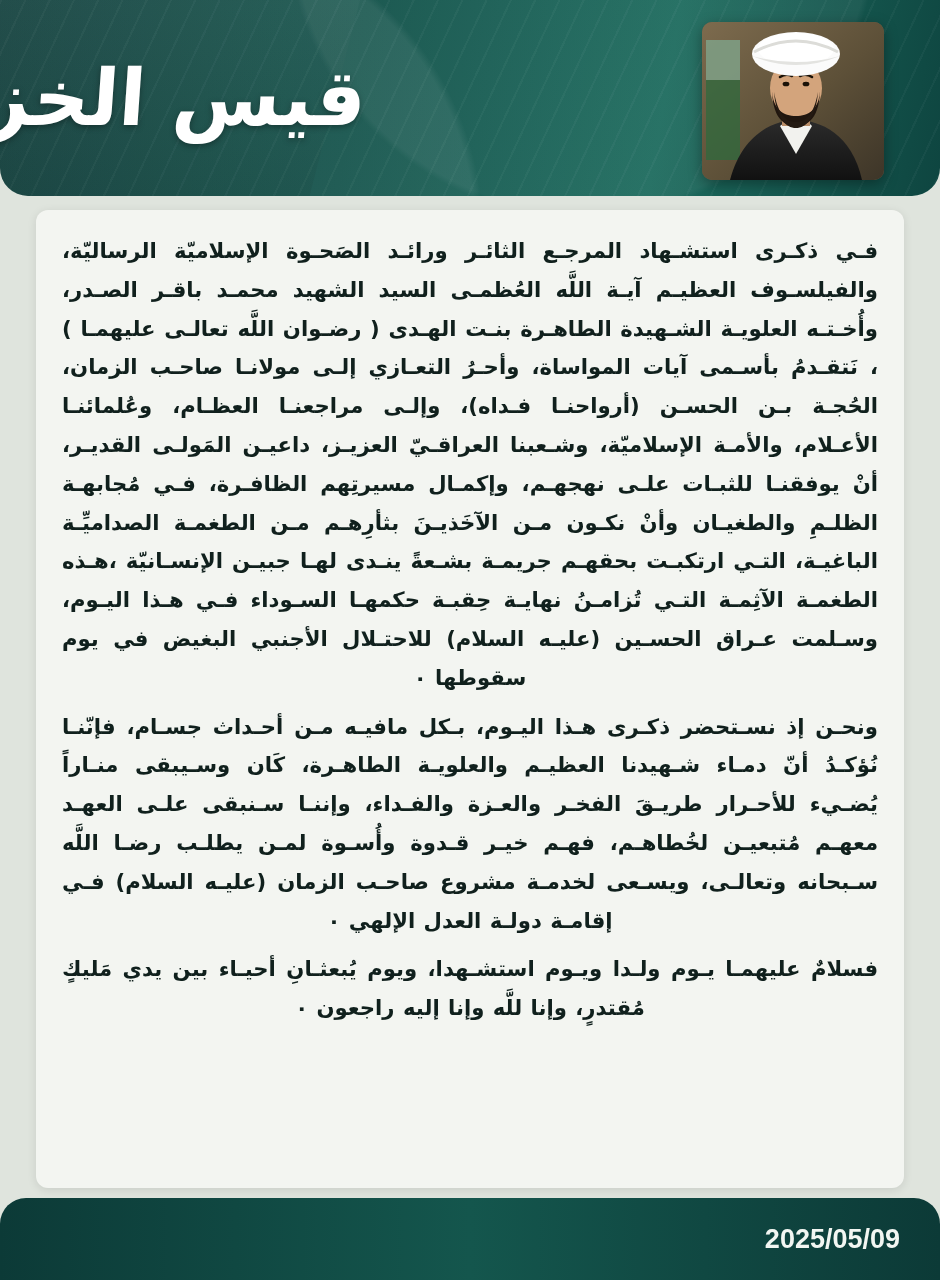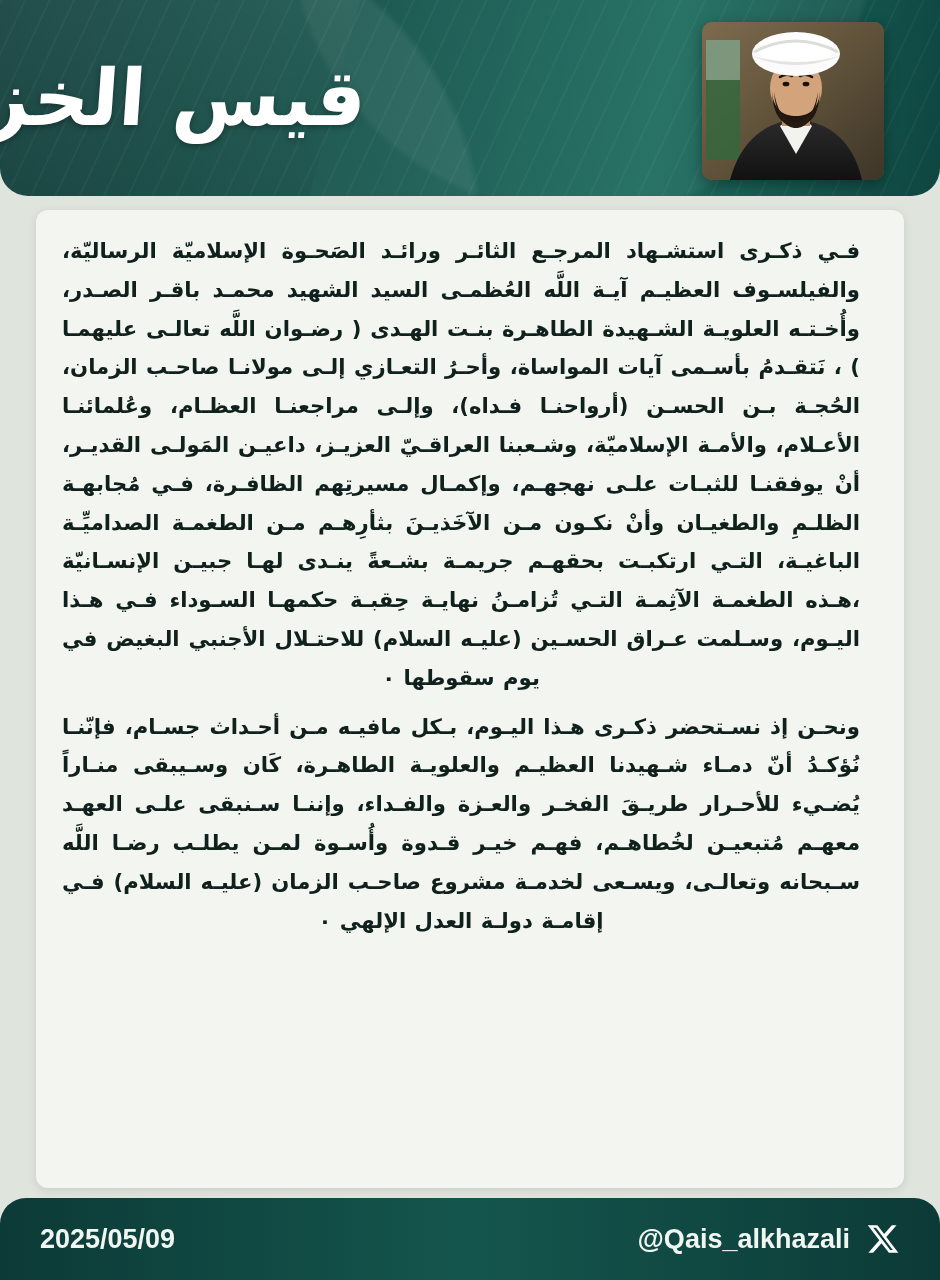--- a/index.html
+++ b/index.html
@@ -85,21 +85,21 @@
   
   .content-card {
     position: absolute;
     left: 36px;
     right: 36px;
     top: 210px;
     bottom: 92px;
     background: #f3f5f1;
     border-radius: 12px;
     box-shadow: 0 2px 10px rgba(0,0,0,0.10);
-    padding: 22px 44px 18px 26px;
+    padding: 22px 26px 18px 26px;
     overflow: hidden;
   }
 
   .para {
     direction: rtl;
     text-align: justify;
     text-align-last: center;
     color: #10201d;
     font-weight: 700;
     font-size: 21.2px;
@@ -200,27 +200,20 @@
         <ellipse cx="94" cy="27" rx="38" ry="16" fill="#ffffff"></ellipse>
         <path d="M50 34 q44 18 88 0 q-44 12 -88 0 z" fill="#e3e3e0"></path>
         <path d="M52 30 q42 -22 84 0" stroke="#dcdcd8" stroke-width="3" fill="none"></path>
       </svg>
     </div>
   </div>
 
   <div class="content-card">
     <p class="para">فـي ذكـرى استشـهاد المرجـع الثائـر  ورائـد الصَحـوة الإسلاميّة الرساليّة، والفيلسـوف العظيـم  آيـة اللَّه العُظمـى السيد الشهيد محمـد باقـر الصـدر، وأُخـتـه العلويـة الشـهيدة الطاهـرة بنـت الهـدى ( رضـوان اللَّه تعالـى عليهمـا ) ، نَتقـدمُ بأسـمى آيات المواساة، وأحـرُ التعـازي إلـى مولانـا صاحـب الزمان، الحُجـة بـن الحسـن (أرواحنـا فـداه)، وإلـى مراجعنـا العظـام، وعُلمائنـا الأعـلام، والأمـة الإسلاميّة، وشـعبنا العراقـيّ العزيـز، داعيـن المَولـى القديـر، أنْ يوفقنـا للثبـات علـى نهجهـم، وإكمـال مسيرتِهم الظافـرة، فـي مُجابهـة الظلـمِ والطغيـان وأنْ نكـون مـن الآخَذيـنَ بثأرِهـم مـن الطغمـة الصداميِّـة الباغيـة، التـي ارتكبـت بحقهـم جريمـة بشـعةً ينـدى لهـا جبيـن الإنسـانيّة ،هـذه الطغمـة الآثِمـة التـي تُزامـنُ نهايـة حِقبـة حكمهـا السـوداء فـي هـذا اليـوم، وسـلمت عـراق الحسـين (عليـه السلام) للاحتـلال الأجنبي البغيض في يوم سقوطها ٠</p>
     <p class="para">ونحـن إذ نسـتحضر  ذكـرى هـذا اليـوم، بـكل مافيـه مـن أحـداث جسـام، فإنّنـا نُؤكـدُ أنّ دمـاء شـهيدنا العظيـم والعلويـة الطاهـرة، كَان وسـيبقى منـاراً يُضـيء للأحـرار طريـقَ الفخـر والعـزة والفـداء، وإننـا سـنبقى علـى العهـد معهـم مُتبعيـن لخُطاهـم، فهـم خيـر قـدوة وأُسـوة لمـن يطلـب رضـا اللَّه سـبحانه وتعالـى، ويسـعى لخدمـة مشروع صاحـب الزمان (عليـه السلام) فـي إقامـة دولـة العدل الإلهي ٠</p>
+    <p class="para final">فسلامٌ عليهمـا يـوم ولـدا ويـوم استشـهدا، ويوم يُبعثـانِ أحيـاء بين يدي مَليكٍ مُقتدرٍ، وإنا للَّه وإنا إليه راجعون ٠</p>
   </div>
 
   <div class="footer">
-    <div class="footer-left">
-      <span>
-        <svg class="x-icon" viewBox="0 0 24 24" aria-hidden="true">
-          <path fill="#ffffff" d="M18.244 2.25h3.308l-7.227 8.26 8.502 11.24H16.17l-5.214-6.817L4.99 21.75H1.68l7.73-8.835L1.254 2.25H8.08l4.713 6.231zm-1.161 17.52h1.833L7.084 4.126H5.117z"></path>
-        </svg>
-      </span>
-      <span class="handle">@Qais_alkhazali</span>
-    </div>
     <span class="date">2025/05/09</span>
   </div>
 
 </div>
 
 </body></html>

